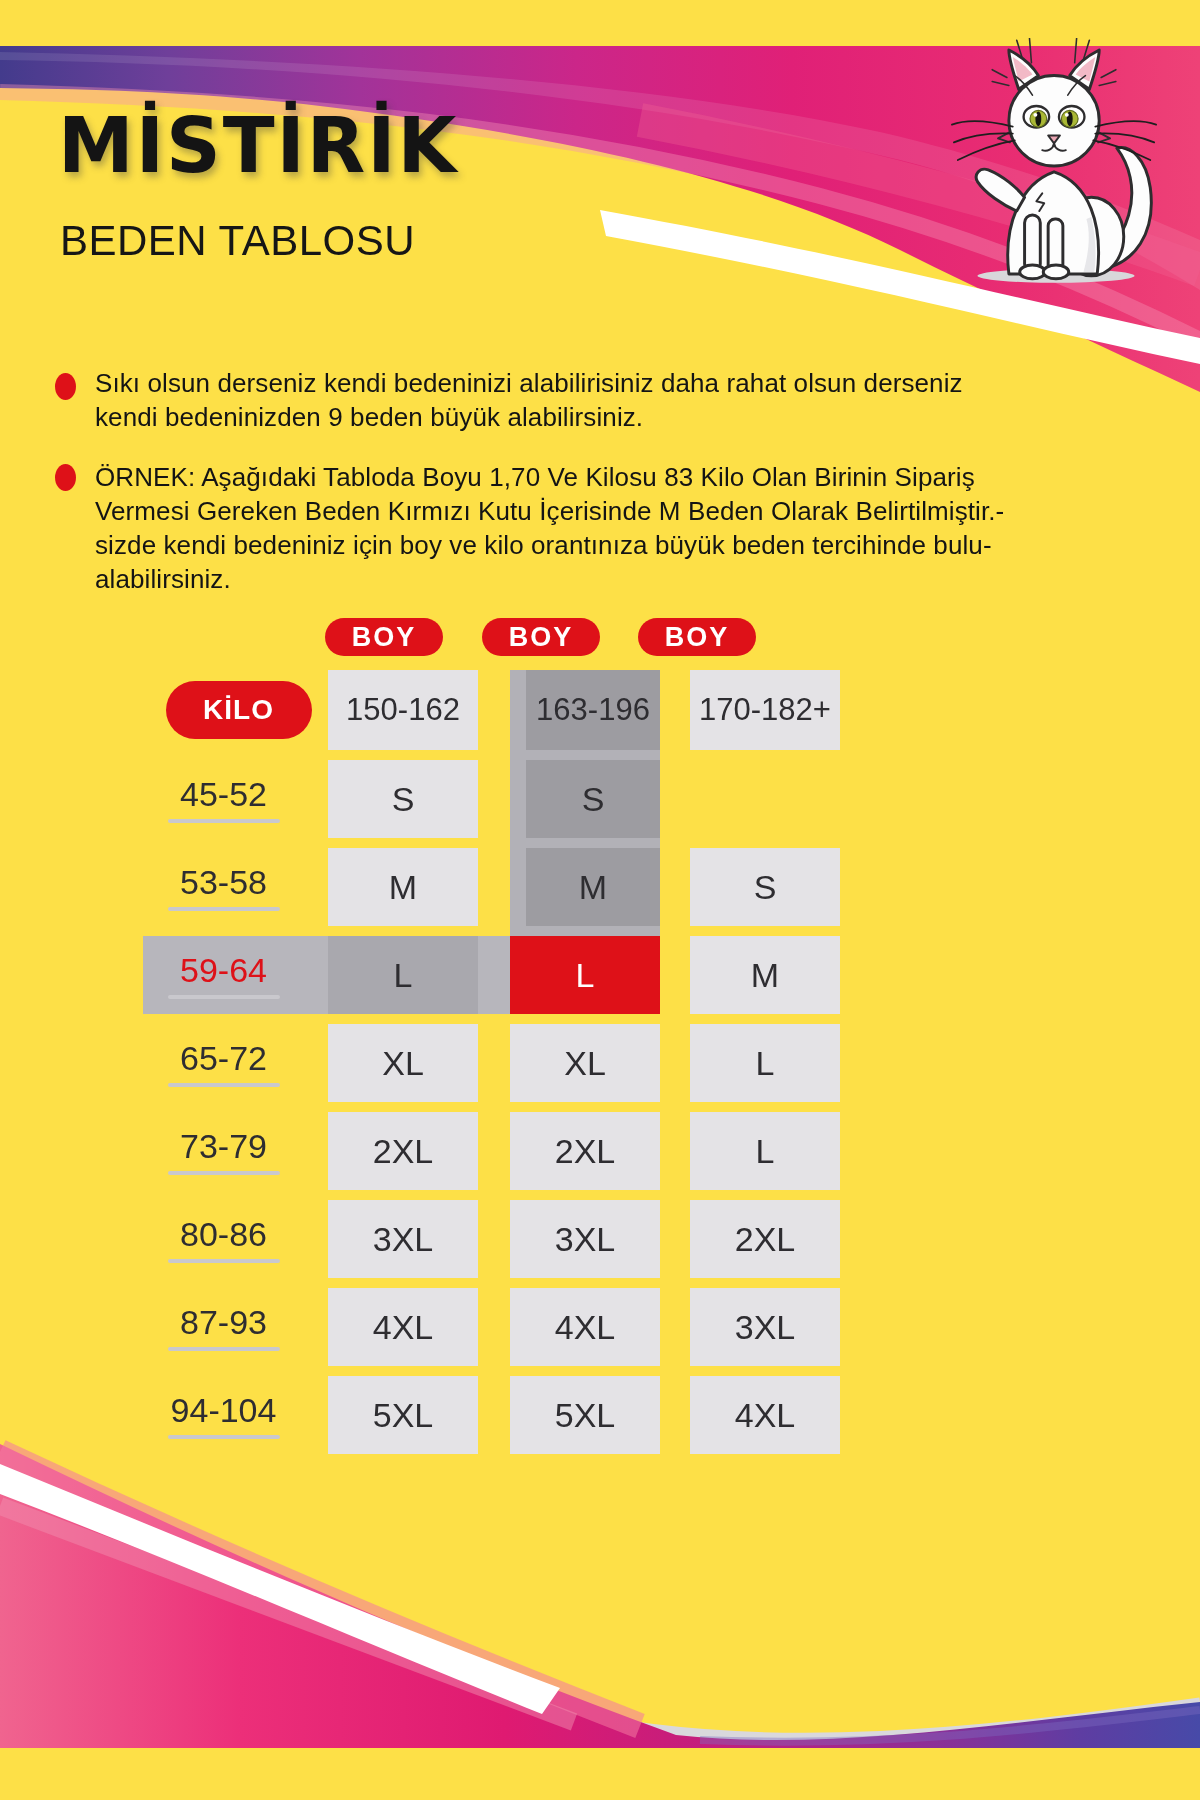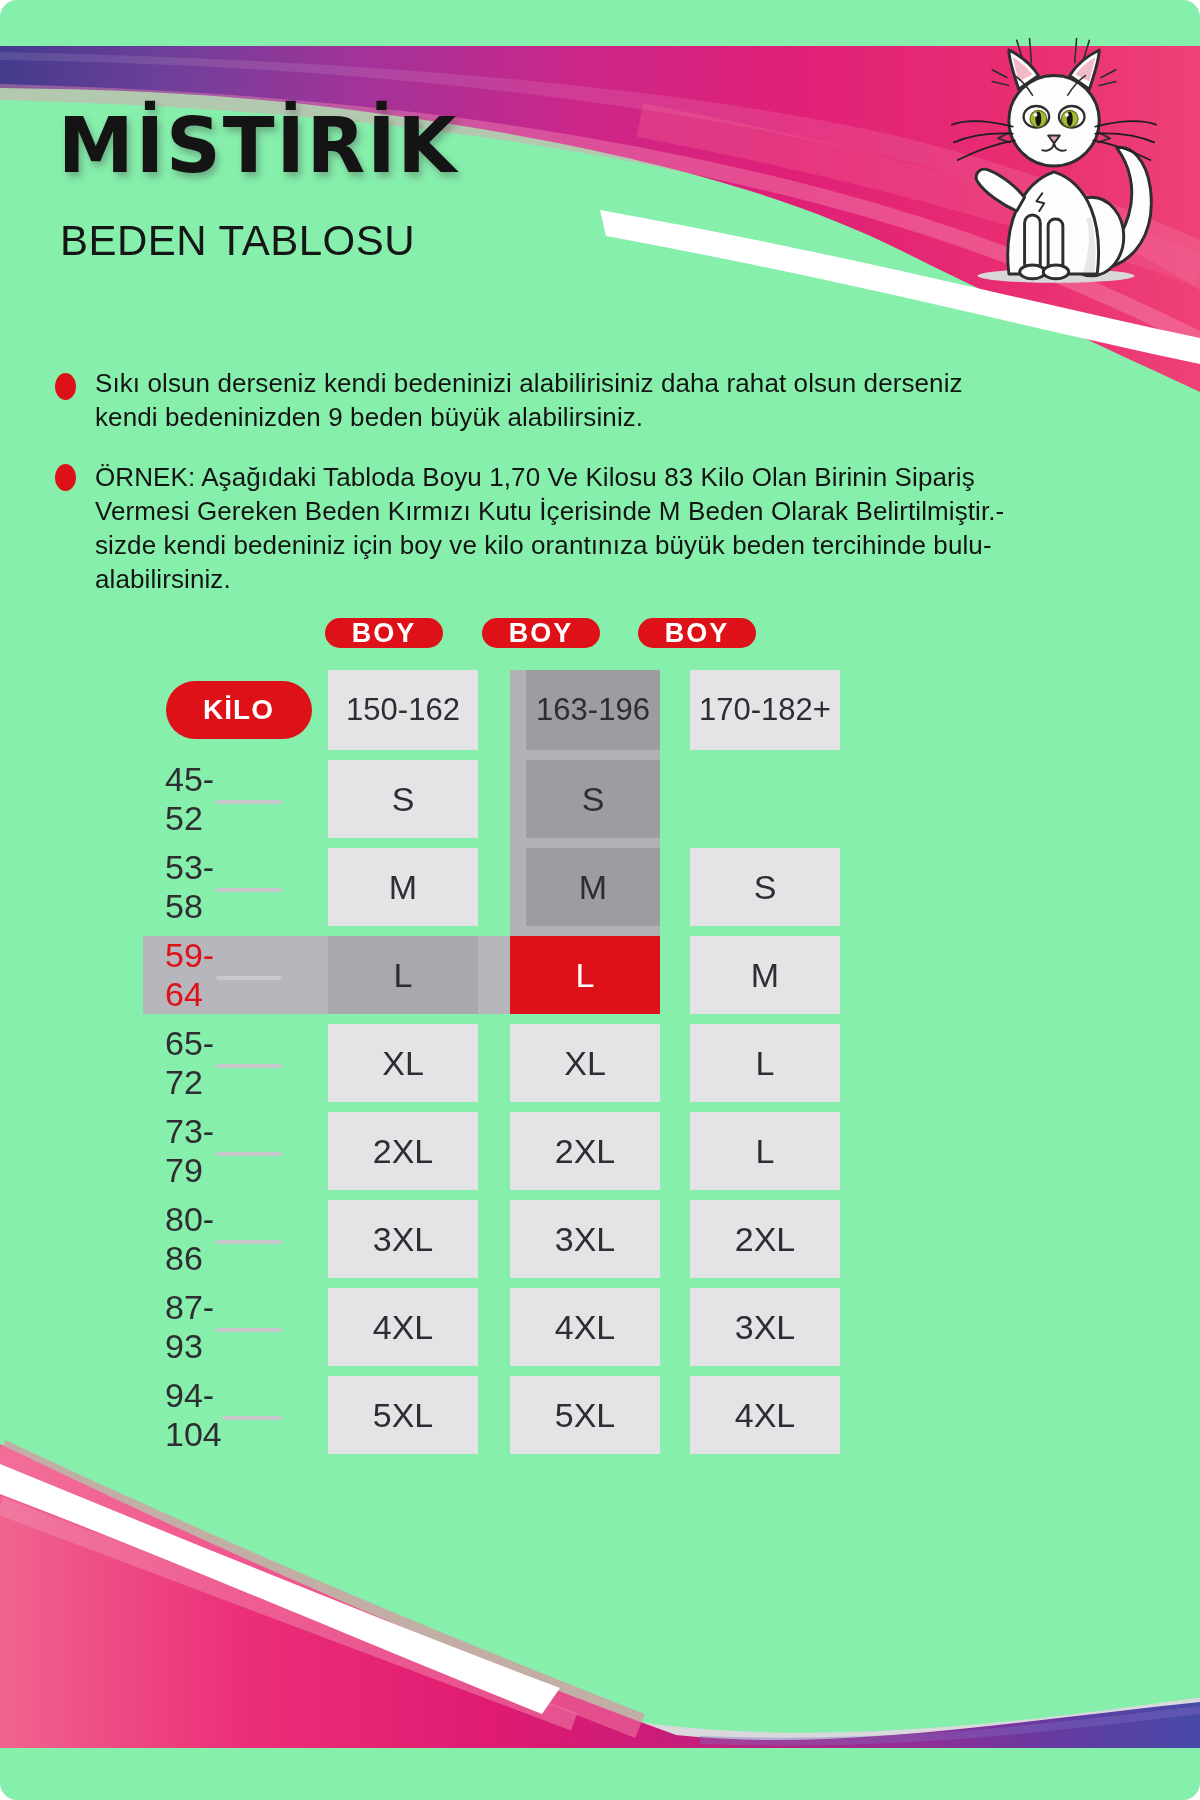--- a/index.html
+++ b/index.html
@@ -1,17 +1,17 @@
 <!DOCTYPE html>
 <html><head>
 <meta charset="utf-8">
 <style>
   html,body{margin:0;padding:0;background:#ffffff;}
-  #page{position:relative;width:1200px;height:1800px;background:#86efac;overflow:hidden;
-        font-family:"Liberation Sans", sans-serif;border-radius:17px;}
+  #page{position:relative;width:1200px;height:1800px;background:#fde047;overflow:hidden;
+        font-family:"Liberation Sans", sans-serif;}
   .abs{position:absolute;}
   
   #brand-title{left:58px;top:108px;font-family:"DejaVu Sans", sans-serif;font-weight:700;
      font-size:76px;letter-spacing:2px;color:#141414;line-height:1;
      text-shadow:3px 5px 7px rgba(60,60,60,.35);}
   #brand-subtitle{left:60px;top:220px;font-size:42px;font-weight:400;color:#161616;
      letter-spacing:.5px;line-height:1;}
   
   .note-dot{width:21px;height:27px;border-radius:50%;background:#de1118;}
   .note-lines{font-size:26px;line-height:34px;color:#141414;font-weight:500;letter-spacing:.1px;
@@ -19,29 +19,29 @@
   
   #size-table{left:165px;top:670px;display:grid;
      grid-template-columns:147px 16px 150px 32px 150px 30px 150px;
      grid-template-rows:80px repeat(8,78px);row-gap:10px;}
   .cell{display:flex;align-items:center;justify-content:center;font-size:34px;color:#2e2d31;
      background:#e4e3e6;}
   .cell.hdr{font-size:31px;}
   .cell.dark{background:#9d9ca1;margin-left:16px;}
   .cell.red{background:#de1118;color:#ffffff;}
   .cell.hl{background:#a9a8ae;}
-  .kilo-cell{display:flex;flex-direction:row;align-items:center;justify-content:center;
+  .kilo-cell{display:flex;flex-direction:column;align-items:center;justify-content:center;
      padding-right:30px;font-size:34px;color:#2e2d31;background:transparent;}
   .kilo-cell .kline{width:112px;height:4px;background:#c9c8cd;margin-top:5px;border-radius:2px;}
   .kilo-cell.hl-text{color:#de1118;}
   #col-strip{grid-column:5;grid-row:1/5;background:#b2b1b7;}
   #row-band{grid-column:1/6;grid-row:4;background:#b7b6bc;margin-left:-22px;}
   .pill{position:absolute;background:#de1118;color:#ffffff;border-radius:999px;
      display:flex;align-items:center;justify-content:center;font-weight:700;}
-  .boy-pill{width:118px;height:30px;top:618px;font-size:27px;letter-spacing:2px;}
+  .boy-pill{width:118px;height:38px;top:618px;font-size:27px;letter-spacing:2px;}
   #kilo-pill{width:146px;height:58px;font-size:28px;letter-spacing:1px;position:relative;}
   .pill-slot{display:flex;align-items:center;justify-content:center;}
   svg{display:block;}
 </style>
 </head>
 <body>
 
 <div id="page">
 
   <svg class="abs" style="left:0;top:0;" width="1200" height="400" viewBox="0 0 1200 400">

